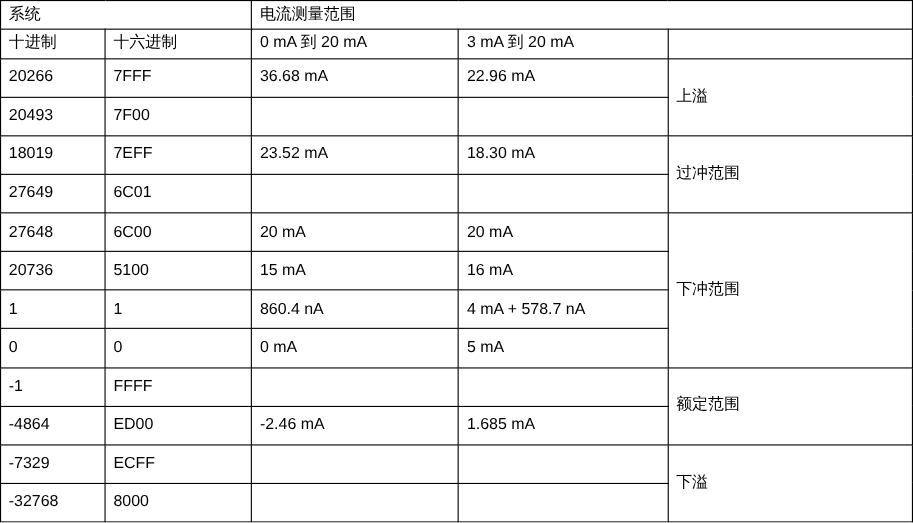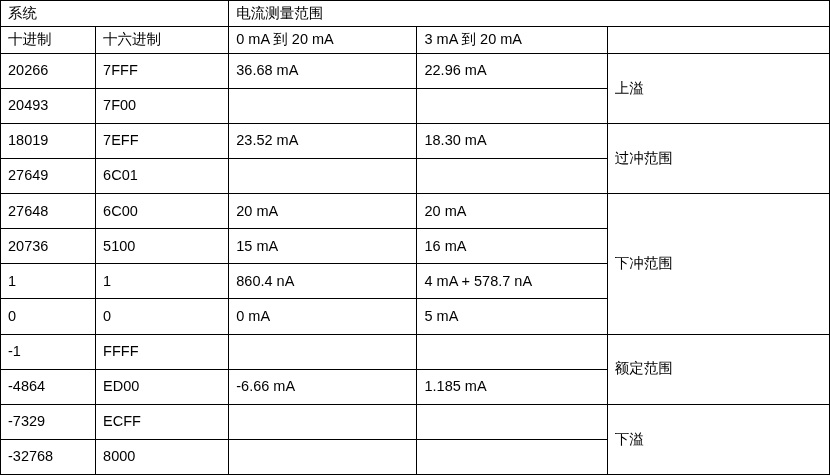--- a/index.html
+++ b/index.html
@@ -125,22 +125,22 @@
     <tr>
       <td>-1</td>
       <td>FFFF</td>
       <td class="empty-cell"></td>
       <td class="empty-cell"></td>
       <td class="note-cell" rowspan="2">额定范围</td>
     </tr>
     <tr>
       <td>-4864</td>
       <td>ED00</td>
-      <td>-6.66 mA</td>
-      <td>1.185 mA</td>
+      <td>-2.46 mA</td>
+      <td>1.685 mA</td>
     </tr>
     <tr>
       <td>-7329</td>
       <td>ECFF</td>
       <td class="empty-cell"></td>
       <td class="empty-cell"></td>
       <td class="note-cell" rowspan="2">下溢</td>
     </tr>
     <tr>
       <td>-32768</td>

